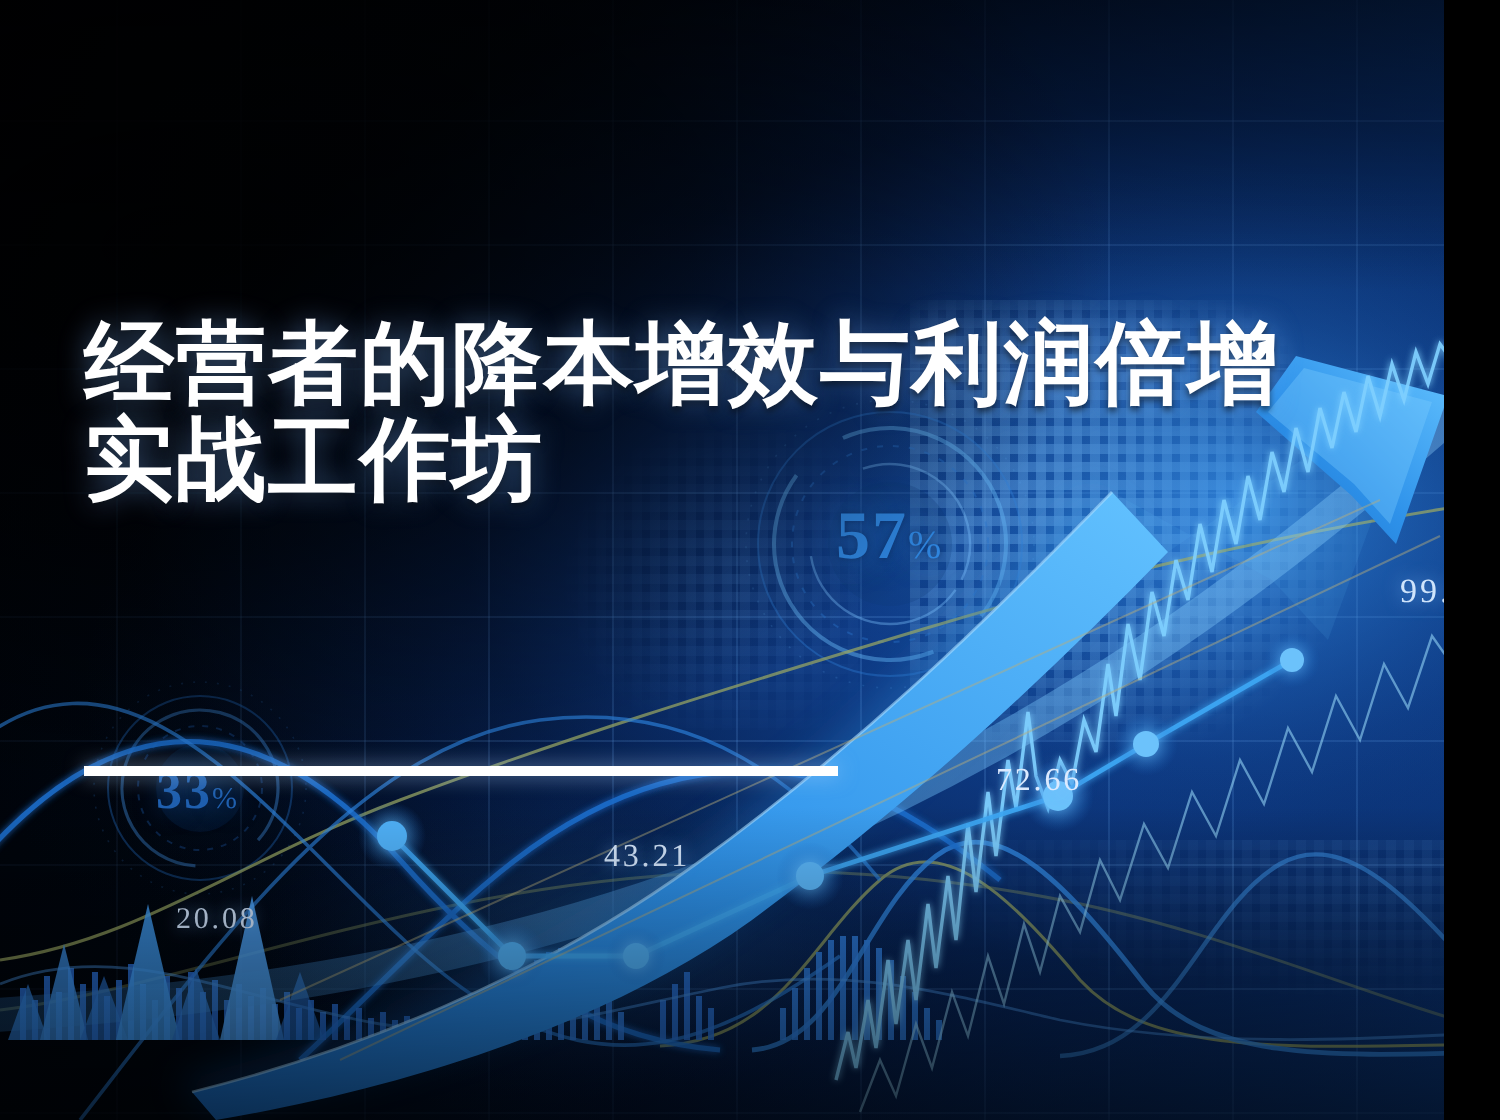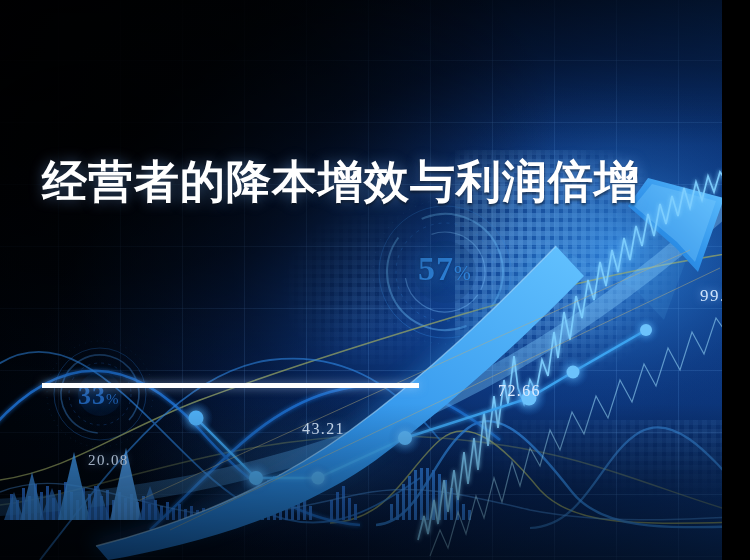--- a/index.html
+++ b/index.html
@@ -374,18 +374,19 @@
   <div class="num" id="num-33"><span>33</span><span class="pct">%</span></div>
   <div class="num" id="num-9996">99.96</div>
   <div class="num" id="num-7266">72.66</div>
   <div class="num" id="num-4321">43.21</div>
   <div class="num" id="num-2008">20.08</div>
 
   <div class="layer" id="bg-vignette"></div>
 
   <div id="title-block">
     <div class="title-line">经营者的降本增效与利润倍增</div>
+    <div class="title-line">实战工作坊</div>
   </div>
 
 
   <div id="divider"></div>
 
 </div>
 
 </body></html>

